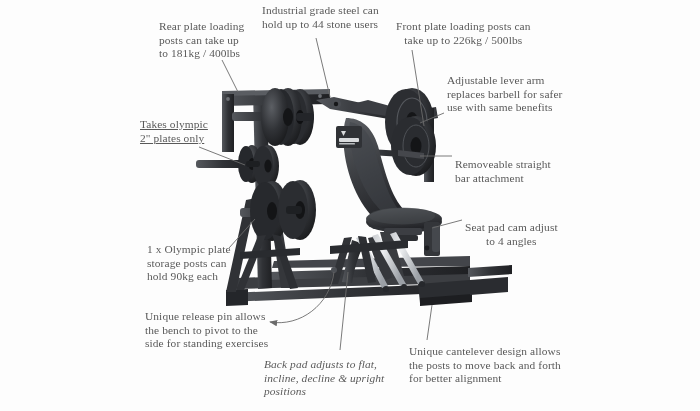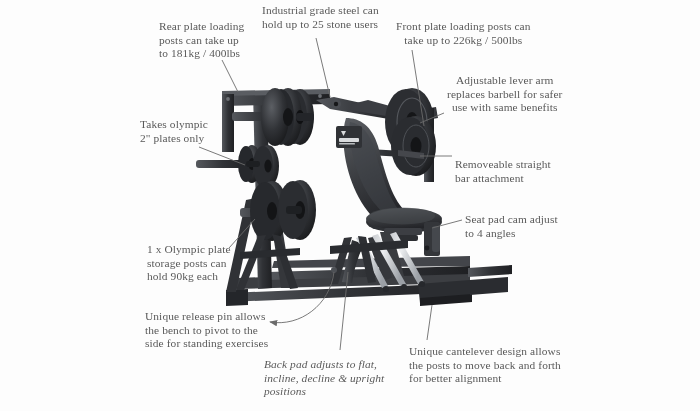--- a/index.html
+++ b/index.html
@@ -243,31 +243,31 @@
         <line x1="340" y1="350" x2="348" y2="272" stroke="#6b6b6b" stroke-width="0.9" fill="none"></line>
         <line x1="427" y1="340" x2="432" y2="305" stroke="#6b6b6b" stroke-width="0.9" fill="none"></line>
       </g>
   </svg>
 
   <div id="annos">
       <div class="anno" style="left: 159px; top: 20px;">Rear plate loading
 posts can take up
 to 181kg / 400lbs</div>
       <div class="anno" style="left: 262px; top: 4px;">Industrial grade steel can
-hold up to 25 stone users</div>
+hold up to 44 stone users</div>
       <div class="anno" style="left: 396px; top: 20px; text-align: center;">Front plate loading posts can
 take up to 226kg / 500lbs</div>
-      <div class="anno" style="left: 447px; top: 74px; text-align: center;">Adjustable lever arm
+      <div class="anno" style="left: 447px; top: 74px;">Adjustable lever arm
 replaces barbell for safer
 use with same benefits</div>
       <div class="anno" style="left: 455px; top: 158px;">Removeable straight
 bar attachment</div>
-      <div class="anno" style="left: 465px; top: 213px;">Seat pad cam adjust
+      <div class="anno" style="left: 465px; top: 221px; text-align: center;">Seat pad cam adjust
 to 4 angles</div>
-      <div class="anno" style="left: 140px; top: 118px;">Takes olympic
+      <div class="anno" style="left: 140px; top: 118px; text-decoration: underline;">Takes olympic
 2" plates only</div>
       <div class="anno" style="left: 147px; top: 243px;">1 x Olympic plate
 storage posts can
 hold 90kg each</div>
       <div class="anno" style="left: 145px; top: 310px;">Unique release pin allows
 the bench to pivot to the
 side for standing exercises</div>
       <div class="anno" style="left: 264px; top: 358px; font-style: italic;">Back pad adjusts to flat,
 incline, decline &amp; upright
 positions</div>

